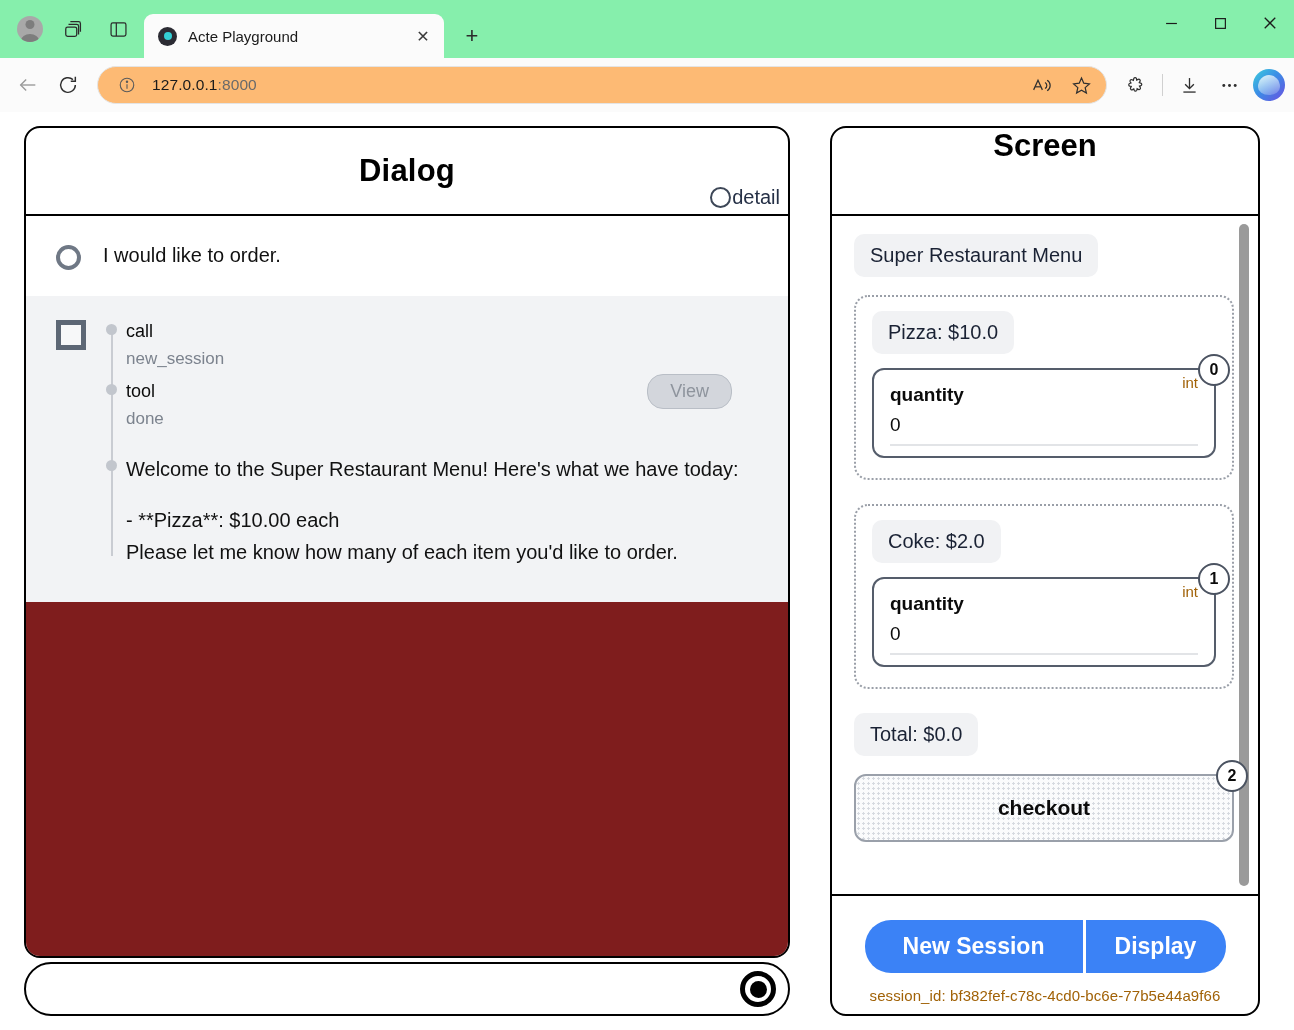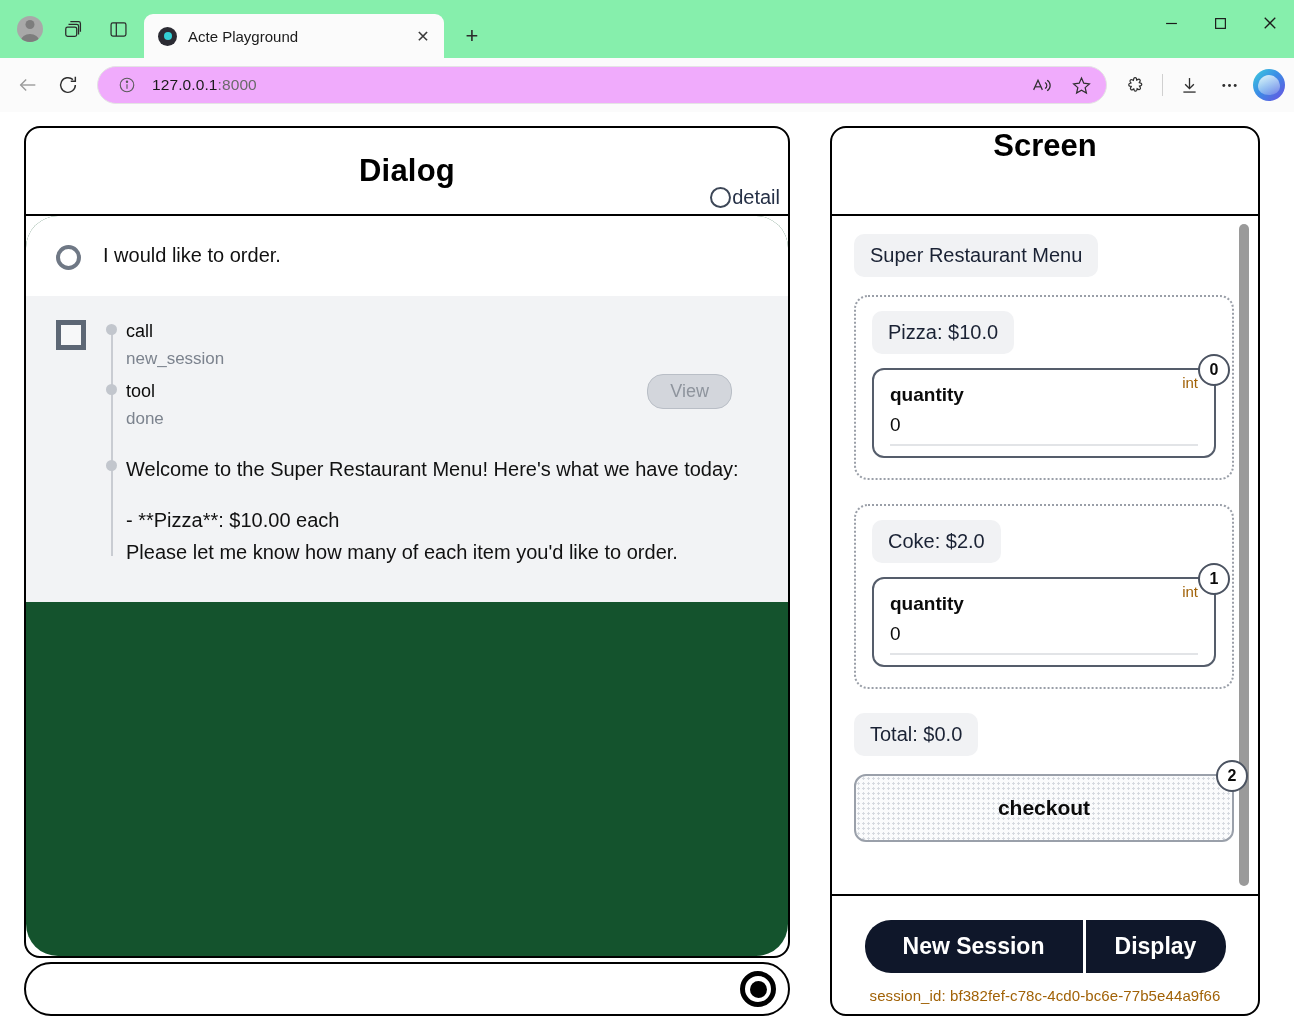--- a/index.html
+++ b/index.html
@@ -68,21 +68,21 @@
   .toolbar {
     height: 54px; background: #fbfbfb; display: flex; align-items: center;
     padding: 0 9px; gap: 2px; flex: none;
   }
   .tbtn {
     width: 38px; height: 38px; display: flex; align-items: center; justify-content: center;
     border-radius: 5px; color: #2f2f2f; flex: none;
   }
   .tbtn.dim { color: #9a9a9a; }
   .omnibox {
-    flex: 1; height: 38px; background: #f0abfc; border-radius: 19px;
+    flex: 1; height: 38px; background: #fdba74; border-radius: 19px;
     display: flex; align-items: center; padding: 0 6px 0 16px; margin: 0 8px;
     border: 1px solid #e4e4e4;
   }
   .omni-info {
     width: 26px; height: 26px; display: flex; align-items: center; justify-content: center;
     color: #5b5b5b; flex: none; margin-right: 12px;
   }
   .url { flex: 1; font-size: 15.5px; color: #1b1b1b; letter-spacing: .1px; }
   .url .port { color: #6a6a6a; }
   .omni-right { display: flex; align-items: center; gap: 2px; }
@@ -119,21 +119,21 @@
   .detail-toggle {
     position: absolute; right: 8px; bottom: 5px;
     display: flex; align-items: center; gap: 1px;
   }
   .detail-radio {
     width: 21px; height: 21px; border-radius: 50%;
     border: 2.5px solid #3d4757; background: transparent; flex: none;
   }
   .detail-label { font-size: 20px; color: #253046; }
 
-  .dialog-body { flex: 1; overflow: hidden; background: #14532d; border-radius: 32px; }
+  .dialog-body { flex: 1; overflow: hidden; background: #7f1d1d; }
 
   .msg-user {
     display: flex; align-items: flex-start; gap: 22px;
     padding: 26px 20px 26px 30px; background: #fff;
   }
   .bullet-circle {
     width: 25px; height: 25px; border-radius: 50%;
     border: 4px solid #6f7885; flex: none; margin-top: 3px;
   }
   .msg-user-text { font-size: 20px; color: #111; line-height: 1.35; }
@@ -247,21 +247,21 @@
     background-size: 5px 5px;
   }
   .checkout-wrap .badge { right: -14px; top: -14px; }
 
   .screen-foot {
     flex: none; padding: 24px 0 10px; display: flex;
     flex-direction: column; align-items: center; gap: 14px;
   }
   .btn-group { display: flex; gap: 3px; }
   .dark-btn {
-    background: #0f172a; color: #fff; border: none;
+    background: #3b82f6; color: #fff; border: none;
     font-family: "Liberation Sans", sans-serif;
     font-size: 23px; font-weight: bold; padding: 13px 0; width: 218px;
     border-radius: 26px 0 0 26px;
   }
   .dark-btn.right { width: 140px; border-radius: 0 26px 26px 0; }
   .session-id { font-size: 15px; color: #a16207; letter-spacing: .1px; }
 </style>
 </head>
 <body>
 

